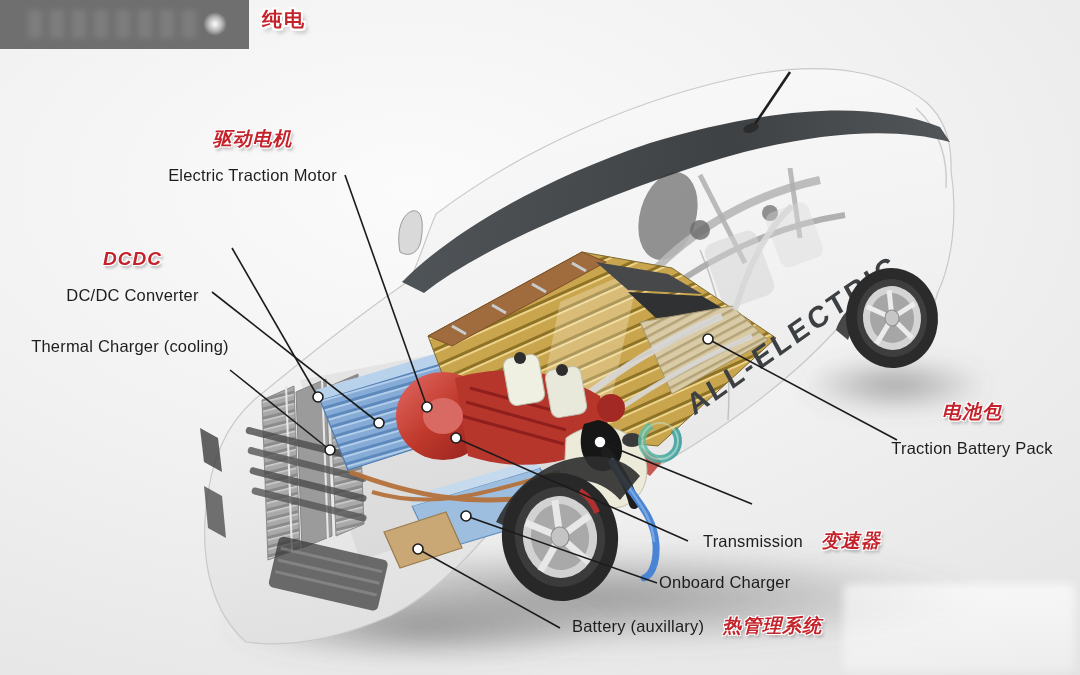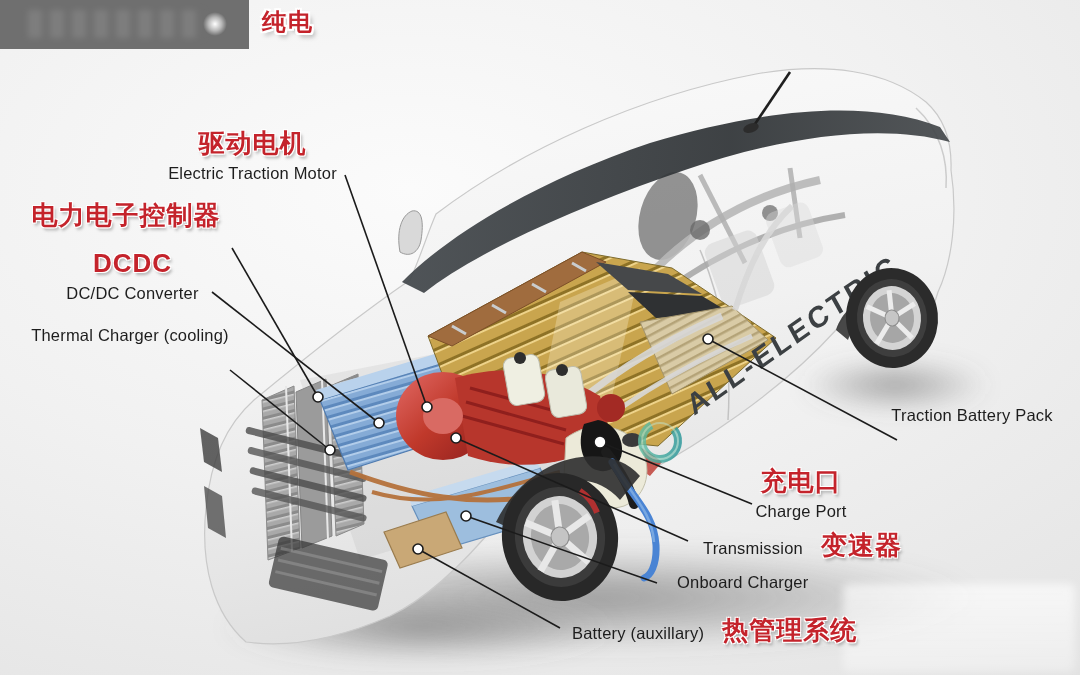--- a/index.html
+++ b/index.html
@@ -9,26 +9,26 @@
   .stage svg{position:absolute;left:0;top:0;z-index:1;}
   .corner-patch{position:absolute;left:843px;top:584px;width:232px;height:88px;z-index:2;
     background:linear-gradient(180deg,rgba(255,255,255,.65),rgba(255,255,255,.35));
     border-radius:6px;filter:blur(4px);}
   .watermark{position:absolute;left:0;top:0;width:249px;height:49px;background:#6f6f6f;z-index:3;}
   .wm-smudge{position:absolute;left:28px;top:10px;width:175px;height:28px;filter:blur(3px);opacity:.35;
     background:repeating-linear-gradient(90deg,#9a9a9a 0 14px,#6f6f6f 14px 22px);}
   .wm-glare{position:absolute;left:203px;top:12px;width:24px;height:24px;border-radius:50%;
     background:radial-gradient(circle,#ffffff 0%,rgba(255,255,255,.5) 40%,rgba(255,255,255,0) 70%);}
   .label{position:absolute;z-index:4;text-align:center;line-height:1.18;white-space:nowrap;}
-  .cn{font-weight:700;font-size:26px;color:#c4232b;letter-spacing:1px;
-    text-shadow:-1px -1px 0 #fff,1px -1px 0 #fff,-1px 1px 0 #fff,1px 1px 0 #fff,2px 3px 3px rgba(90,90,90,.45);}
-  .en{font-size:16.5px;color:#1d1d1d;margin-top:5px;letter-spacing:.2px;}
+  .cn{font-weight:700;font-size:19px;color:#c4232b;letter-spacing:1px;
+    text-shadow:-1px -1px 0 #fff,1px -1px 0 #fff,-1px 1px 0 #fff,1px 1px 0 #fff,2px 3px 3px rgba(90,90,90,.45);font-style:italic;}
+  .en{font-size:16.5px;color:#1d1d1d;margin-top:16px;letter-spacing:.2px;}
   .label-row .en{display:inline;margin:9px;}
   .label-row .cn{display:inline;margin-left:9px;}
-  .badge{position:absolute;left:262px;top:6px;z-index:4;font-size:24px;font-weight:700;color:#c4232b;letter-spacing:2px;
+  .badge{position:absolute;left:262px;top:6px;z-index:4;font-size:20px;font-weight:700;color:#c4232b;letter-spacing:2px;
     text-shadow:-2px -2px 0 #fff,2px -2px 0 #fff,-2px 2px 0 #fff,2px 2px 0 #fff,0 2px 0 #fff,0 -2px 0 #fff,3px 4px 4px rgba(90,90,90,.5);}
 </style>
 </head>
 <body>
 
 <div class="stage">
 
   <svg width="1080" height="675" viewBox="0 0 1080 675">
     <defs>
       <filter id="soft" x="-40%" y="-40%" width="180%" height="180%">
@@ -280,46 +280,42 @@
   </div>
 
   <div class="badge">纯电</div>
 
   <div class="label" style="left:150px;top:128px;width:205px">
     <div class="cn">驱动电机</div>
     <div class="en">Electric Traction Motor</div>
   </div>
 
   <div class="label" style="left:16px;top:200px;width:220px">
-    <div class="cn">电力电子控制器</div>
   </div>
 
   <div class="label" style="left:50px;top:248px;width:165px">
     <div class="cn">DCDC</div>
     <div class="en">DC/DC Converter</div>
   </div>
 
   <div class="label" style="left:25px;top:321px;width:210px">
     <div class="en">Thermal Charger (cooling)</div>
   </div>
 
   <div class="label" style="left:876px;top:401px;width:192px">
+    <div class="cn">电池包</div>
     <div class="en">Traction Battery Pack</div>
   </div>
 
-  <div class="label" style="left:722px;top:466px;width:158px">
-    <div class="cn">充电口</div>
-    <div class="en">Charge Port</div>
-  </div>
 
   <div class="label label-row" style="left:694px;top:530px">
     <span class="en">Transmission</span><span class="cn">变速器</span>
   </div>
 
-  <div class="label" style="left:677px;top:573px">
+  <div class="label" style="left:659px;top:573px">
     <span class="en">Onboard Charger</span>
   </div>
 
   <div class="label label-row" style="left:563px;top:615px">
     <span class="en">Battery (auxillary)</span><span class="cn">热管理系统</span>
   </div>
 
 </div>
 
 </body></html>

